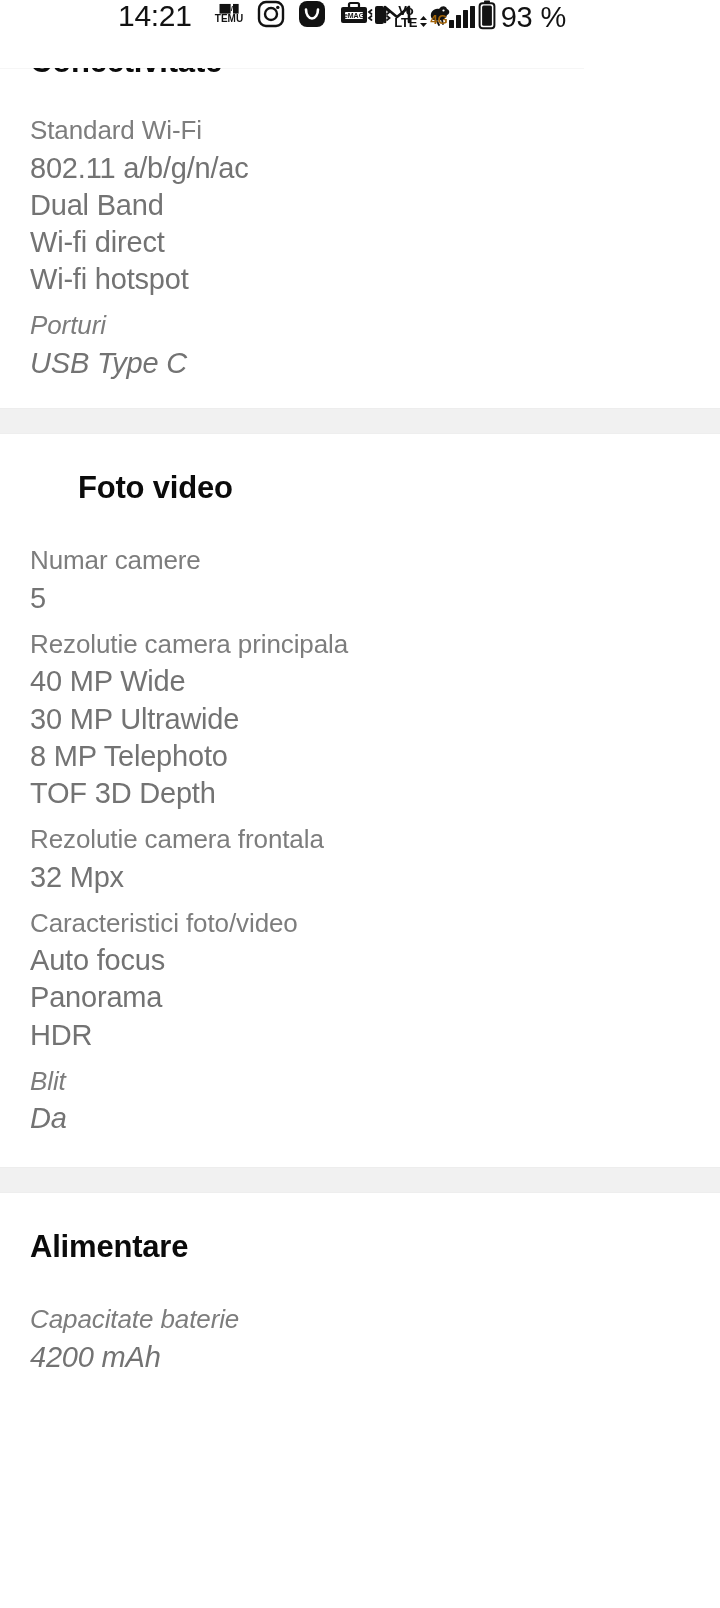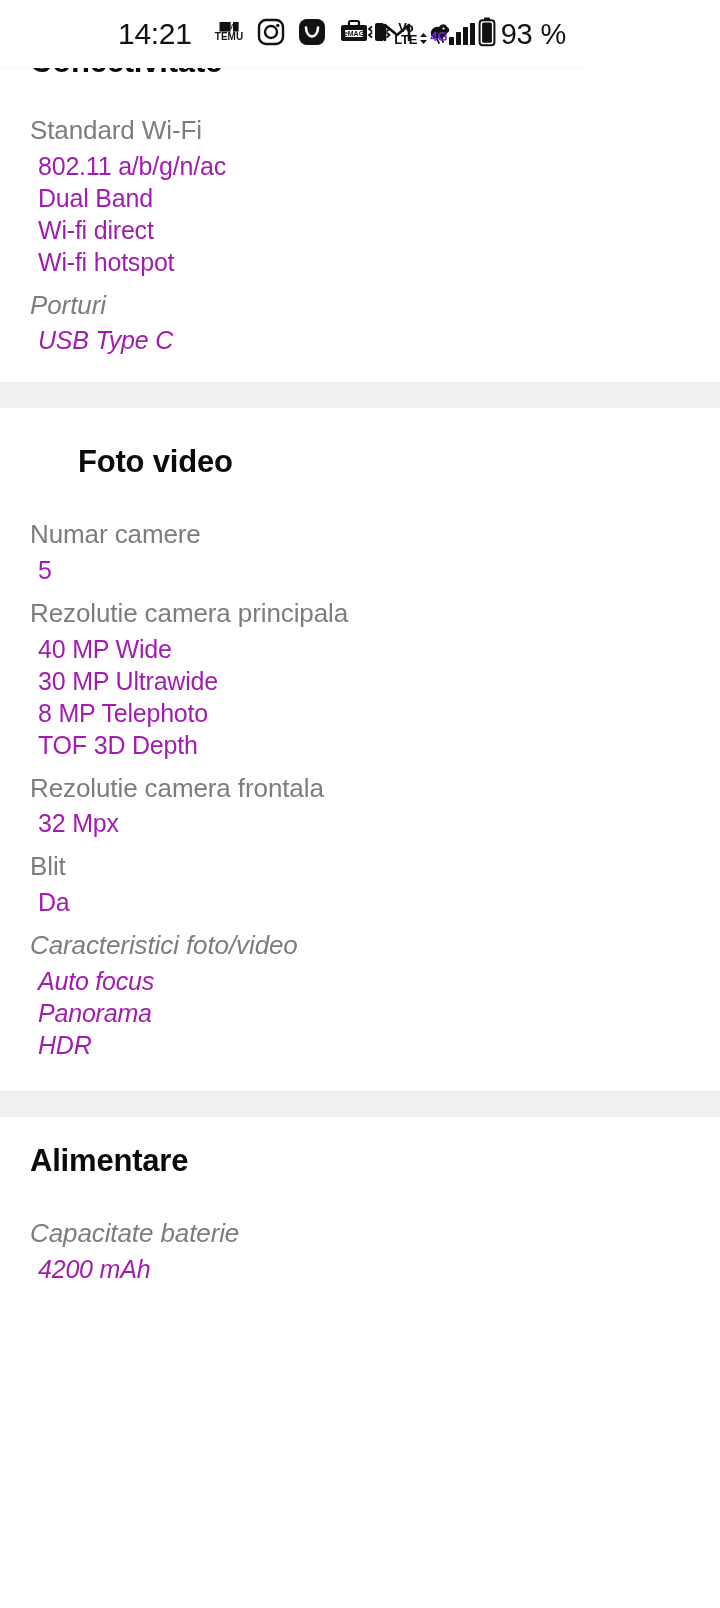--- a/index.html
+++ b/index.html
@@ -15,21 +15,21 @@
     width:720px; height:1608px;
     background:#ffffff;
     overflow:hidden;
   }
 
   
   .status-bar {
     position:absolute; top:0; left:0;
     width:584px; height:68px;
     background:#ffffff;
-    display:flex; align-items:center;
+    display:flex; align-items:flex-start;
     z-index:50;
     box-shadow:0 1px 0 rgba(0,0,0,0.035);
   }
   .sb-left {
     display:flex; align-items:center;
     margin-left:118px;
     gap:0;
   }
   .sb-clock {
     font-size:30px; color:#121212; letter-spacing:-0.3px;
@@ -50,41 +50,41 @@
     letter-spacing:-0.2px;
     margin-left:2px;
   }
   .volte-stack {
     display:flex; flex-direction:column; align-items:center;
     line-height:0.92; font-weight:bold; color:#121212;
   }
   .volte-stack span { font-size:13px; letter-spacing:-0.2px; }
   .net-group { display:flex; align-items:flex-end; gap:1px; }
   .net-label {
-    font-size:13px; font-weight:bold; color:#6d28d9;
+    font-size:13px; font-weight:bold; color:#a16207;
     line-height:1; margin-bottom:2px;
   }
   .bars { display:flex; align-items:flex-end; gap:2px; height:22px; }
   .bars i { display:block; width:5px; background:#121212; border-radius:0.5px; }
 
   
   .content { position:absolute; top:0; left:0; width:628px; }
 
   .section { background:#ffffff; padding:0 30px; }
   .section-title {
     font-size:31px; font-weight:bold; color:#0b0b0b;
     letter-spacing:-0.2px;
   }
   .spec-label {
     font-size:26px; color:#7d7d7d; line-height:1.45;
     letter-spacing:-0.1px;
   }
   .spec-value {
-    font-size:25px; color:#a21caf; line-height:1.28;
-    letter-spacing:-0.2px; white-space:pre-line;margin-left:8px;
+    font-size:29px; color:#737373; line-height:1.28;
+    letter-spacing:-0.2px; white-space:pre-line;
   }
   .spec-row { margin-bottom:9px; }
   .spec-row:last-child { margin-bottom:0;font-style:italic; }
 
   .band {
     width:720px; height:26px; background:#f1f1f1;
     border-top:1px solid #ededed; border-bottom:1px solid #eeeeee;
   }
 
   
@@ -131,34 +131,34 @@
         <div class="spec-value">40 MP Wide
 30 MP Ultrawide
 8 MP Telephoto
 TOF 3D Depth</div>
       </div>
       <div class="spec-row">
         <div class="spec-label">Rezolutie camera frontala</div>
         <div class="spec-value">32 Mpx</div>
       </div>
       <div class="spec-row">
-        <div class="spec-label">Blit</div>
-        <div class="spec-value">Da</div>
-      </div>
-      <div class="spec-row">
         <div class="spec-label">Caracteristici foto/video</div>
         <div class="spec-value">Auto focus
 Panorama
 HDR</div>
       </div>
+      <div class="spec-row">
+        <div class="spec-label">Blit</div>
+        <div class="spec-value">Da</div>
+      </div>
     </div>
 
     <div class="band"></div>
 
-    <div class="section" style="padding-top:26px; padding-bottom:40px;">
+    <div class="section" style="padding-top:36px; padding-bottom:40px;">
       <div class="section-title" style="margin-bottom:36px;">Alimentare</div>
 
       <div class="spec-row">
         <div class="spec-label">Capacitate baterie</div>
         <div class="spec-value">4200 mAh</div>
       </div>
     </div>
 
   </div>
 

